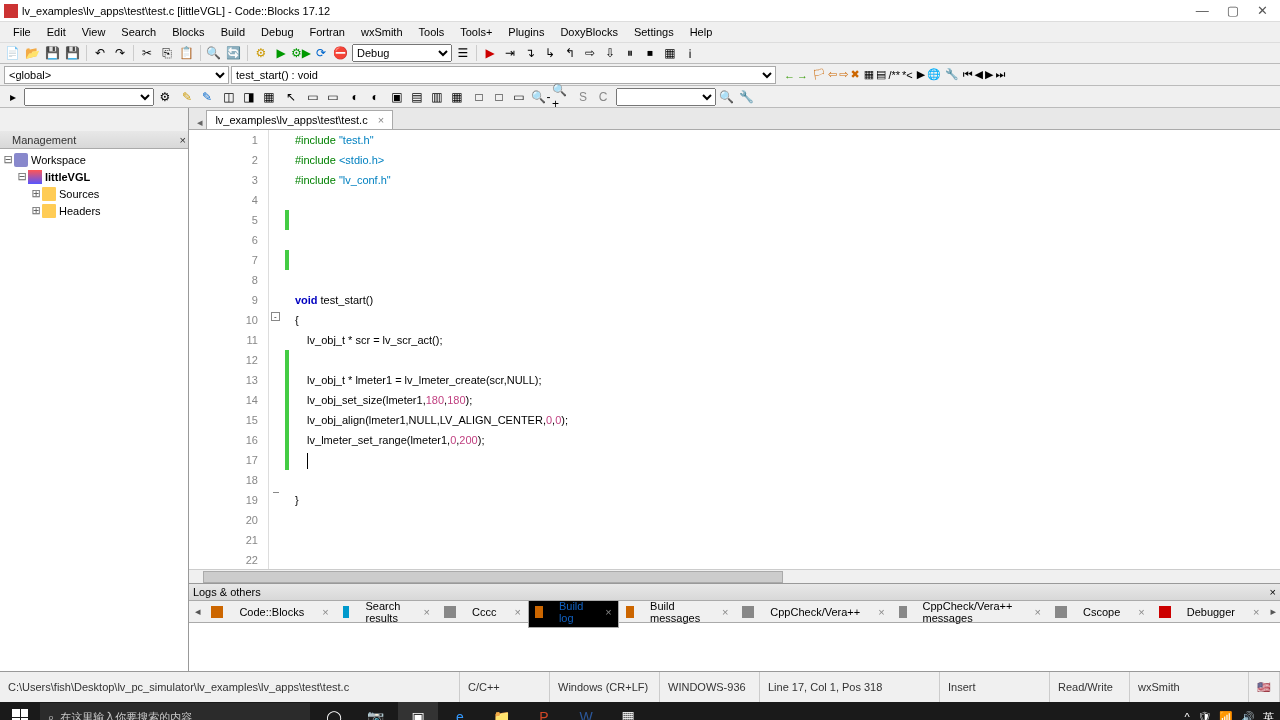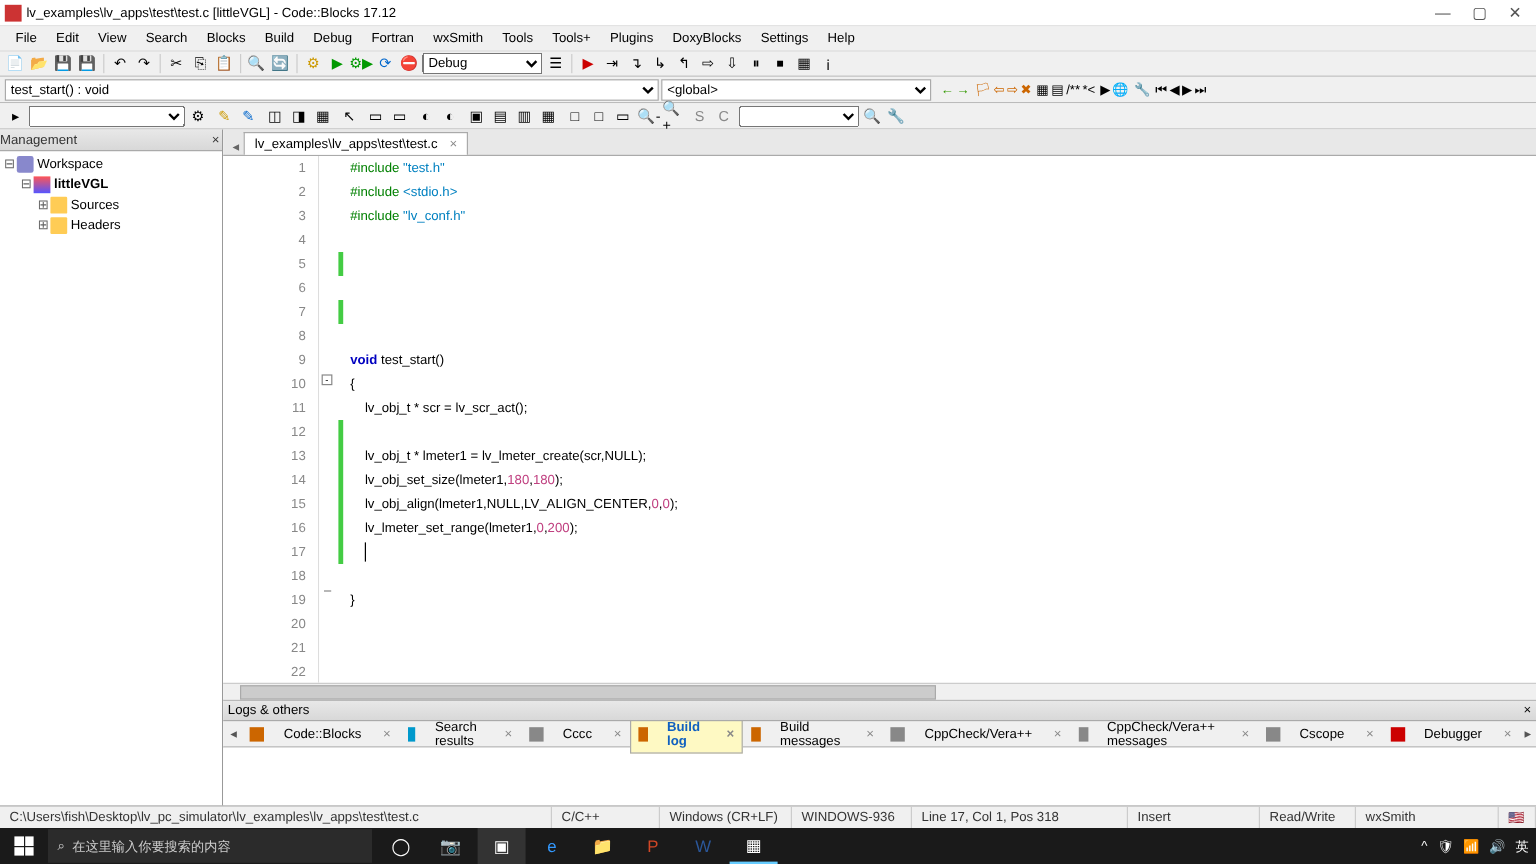--- a/index.html
+++ b/index.html
@@ -15,21 +15,21 @@
 .toolbar .tb { width:18px; height:18px; display:inline-flex; align-items:center; justify-content:center; font-size:12px; }
 .toolbar .sep { width:1px; height:16px; background:#ccc; margin:0 2px; }
 .toolbar select { height:18px; font-size:11px; }
 .scopebar { height:22px; background:#f0f0f0; border-bottom:1px solid #bbb; display:flex; align-items:center; padding:0 4px; gap:2px; }
 .scopebar select { height:18px; font-size:11px; background:#fff; border:1px solid #aaa; }
 .toolbar2 { height:22px; background:#f0f0f0; border-bottom:1px solid #bbb; display:flex; align-items:center; padding:0 4px; gap:2px; }
 .toolbar2 .tb { width:18px; height:18px; display:inline-flex; align-items:center; justify-content:center; font-size:12px; }
 .toolbar2 select { height:18px; font-size:11px; }
 .main { display:flex; height:calc(720px - 22px - 20px - 22px - 22px - 22px - 19px - 30px); }
 .sidepanel { width:215px; background:#f0f0f0; border-right:1px solid #999; display:flex; flex-direction:column; }
-.panelheader { height:18px; background:linear-gradient(#e8e8e8,#d8d8d8); border-bottom:1px solid #aaa; display:flex; align-items:center; padding:0 0; font-size:11px; color:#333; position:relative; }
+.panelheader { height:18px; background:linear-gradient(#e8e8e8,#d8d8d8); border-bottom:1px solid #aaa; display:flex; align-items:center; padding:0 12px; font-size:11px; color:#333; position:relative;margin-top:23px; }
 .panelheader .close { position:absolute; right:2px; cursor:pointer; }
 .tabs { display:flex; background:#f0f0f0; height:20px; border-bottom:1px solid #aaa; }
 .tabs .tab { padding:3px 8px; border-right:1px solid #aaa; background:#f8f8f8; font-size:11px; }
 .tabs .tab.active { background:#fff; border-bottom:1px solid #fff; }
 .tabs .more { padding:3px 4px; }
 .tree { flex:1; background:#fff; padding:2px; font-size:12px; }
 .tree .node { display:flex; align-items:center; height:17px; }
 .tree .expand { width:12px; text-align:center; color:#666; cursor:pointer; }
 .tree .ticon { width:14px; height:14px; margin-right:3px; display:inline-block; }
 .tree .ws { background:#88c; border-radius:2px; }
@@ -53,26 +53,26 @@
 .num { color:#c04080; }
 .pre { color:#008000; }
 .cursor { border-left:1px solid #000; display:inline-block; height:16px; vertical-align:middle; }
 .hscroll { height:14px; background:#f0f0f0; border-top:1px solid #ccc; position:relative; }
 .hscroll .thumb { position:absolute; left:14px; width:580px; height:12px; top:1px; background:#ccc; border:1px solid #aaa; }
 .logspanel { border-top:1px solid #999; }
 .logsheader { height:17px; background:linear-gradient(#e8e8e8,#d8d8d8); display:flex; align-items:center; padding:0 4px; border-bottom:1px solid #aaa; position:relative; }
 .logsheader .close { position:absolute; right:4px; cursor:pointer; }
 .logtabs { height:22px; background:#f0f0f0; display:flex; align-items:center; border-bottom:1px solid #aaa; padding-left:2px; }
 .logtabs .lt { display:flex; align-items:center; padding:3px 6px; gap:16px; border:1px solid transparent; font-size:11px; }
-.logtabs .lt.active { background:#fef9c3; border:1px solid #aaa; font-weight:bold; color:#1060c0; }
+.logtabs .lt.active { background:#000000; border:1px solid #aaa; font-weight:normal; color:#1060c0; }
 .logtabs .lt .licon { width:12px; height:12px; display:inline-block; }
 .logtabs .lt .close { color:#888; cursor:pointer; margin-left:2px; }
 .logtabs .nav { padding:2px 4px; color:#555; }
 .logcontent { height:48px; background:#fff; }
-.statusbar { height:19px; background:#f0f0f0; border-top:1px solid #999; display:flex; align-items:center; font-size:11px; color:#333; }
+.statusbar { height:31px; background:#f0f0f0; border-top:1px solid #999; display:flex; align-items:center; font-size:11px; color:#333; }
 .statusbar .cell { padding:0 8px; border-right:1px solid #ccc; height:100%; display:flex; align-items:center; }
 .taskbar { height:30px; background:#1a1a1a; display:flex; align-items:center; }
 .taskbar .start { width:40px; height:30px; display:flex; align-items:center; justify-content:center; }
 .taskbar .start .winlogo { width:16px; height:16px; display:grid; grid-template:1fr 1fr/1fr 1fr; gap:1px; }
 .taskbar .start .winlogo span { background:#fff; }
 .taskbar .search { flex:0 0 270px; height:28px; background:#2b2b2b; display:flex; align-items:center; padding:0 8px; color:#ccc; gap:6px; }
 .taskbar .tasks { display:flex; align-items:center; gap:2px; margin-left:4px; }
 .taskbar .tasks .tk { width:40px; height:30px; display:flex; align-items:center; justify-content:center; color:#fff; font-size:14px; }
 .taskbar .tray { margin-left:auto; display:flex; align-items:center; gap:8px; padding-right:6px; color:#fff; font-size:11px; }
 </style>
@@ -138,22 +138,22 @@
   <span class="tb">↰</span>
   <span class="tb">⇨</span>
   <span class="tb">⇩</span>
   <span class="tb">⏸</span>
   <span class="tb">⏹</span>
   <span class="tb">▦</span>
   <span class="tb">ℹ</span>
 </div>
 
 <div class="scopebar">
+  <select style="width:225px"><option>&lt;global&gt;</option></select>
   <select style="width:545px"><option>test_start() : void</option></select>
-  <select style="width:225px"><option>&lt;global&gt;</option></select>
   <span class="sep" style="margin-left:4px"></span>
   <span class="tb" style="color:#390">←</span>
   <span class="tb" style="color:#390">→</span>
   <span class="sep"></span>
   <span class="tb" style="color:#c60">🏳</span>
   <span class="tb" style="color:#c60">⇦</span>
   <span class="tb" style="color:#c60">⇨</span>
   <span class="tb" style="color:#c60">✖</span>
   <span class="sep"></span>
   <span class="tb">▦</span>

